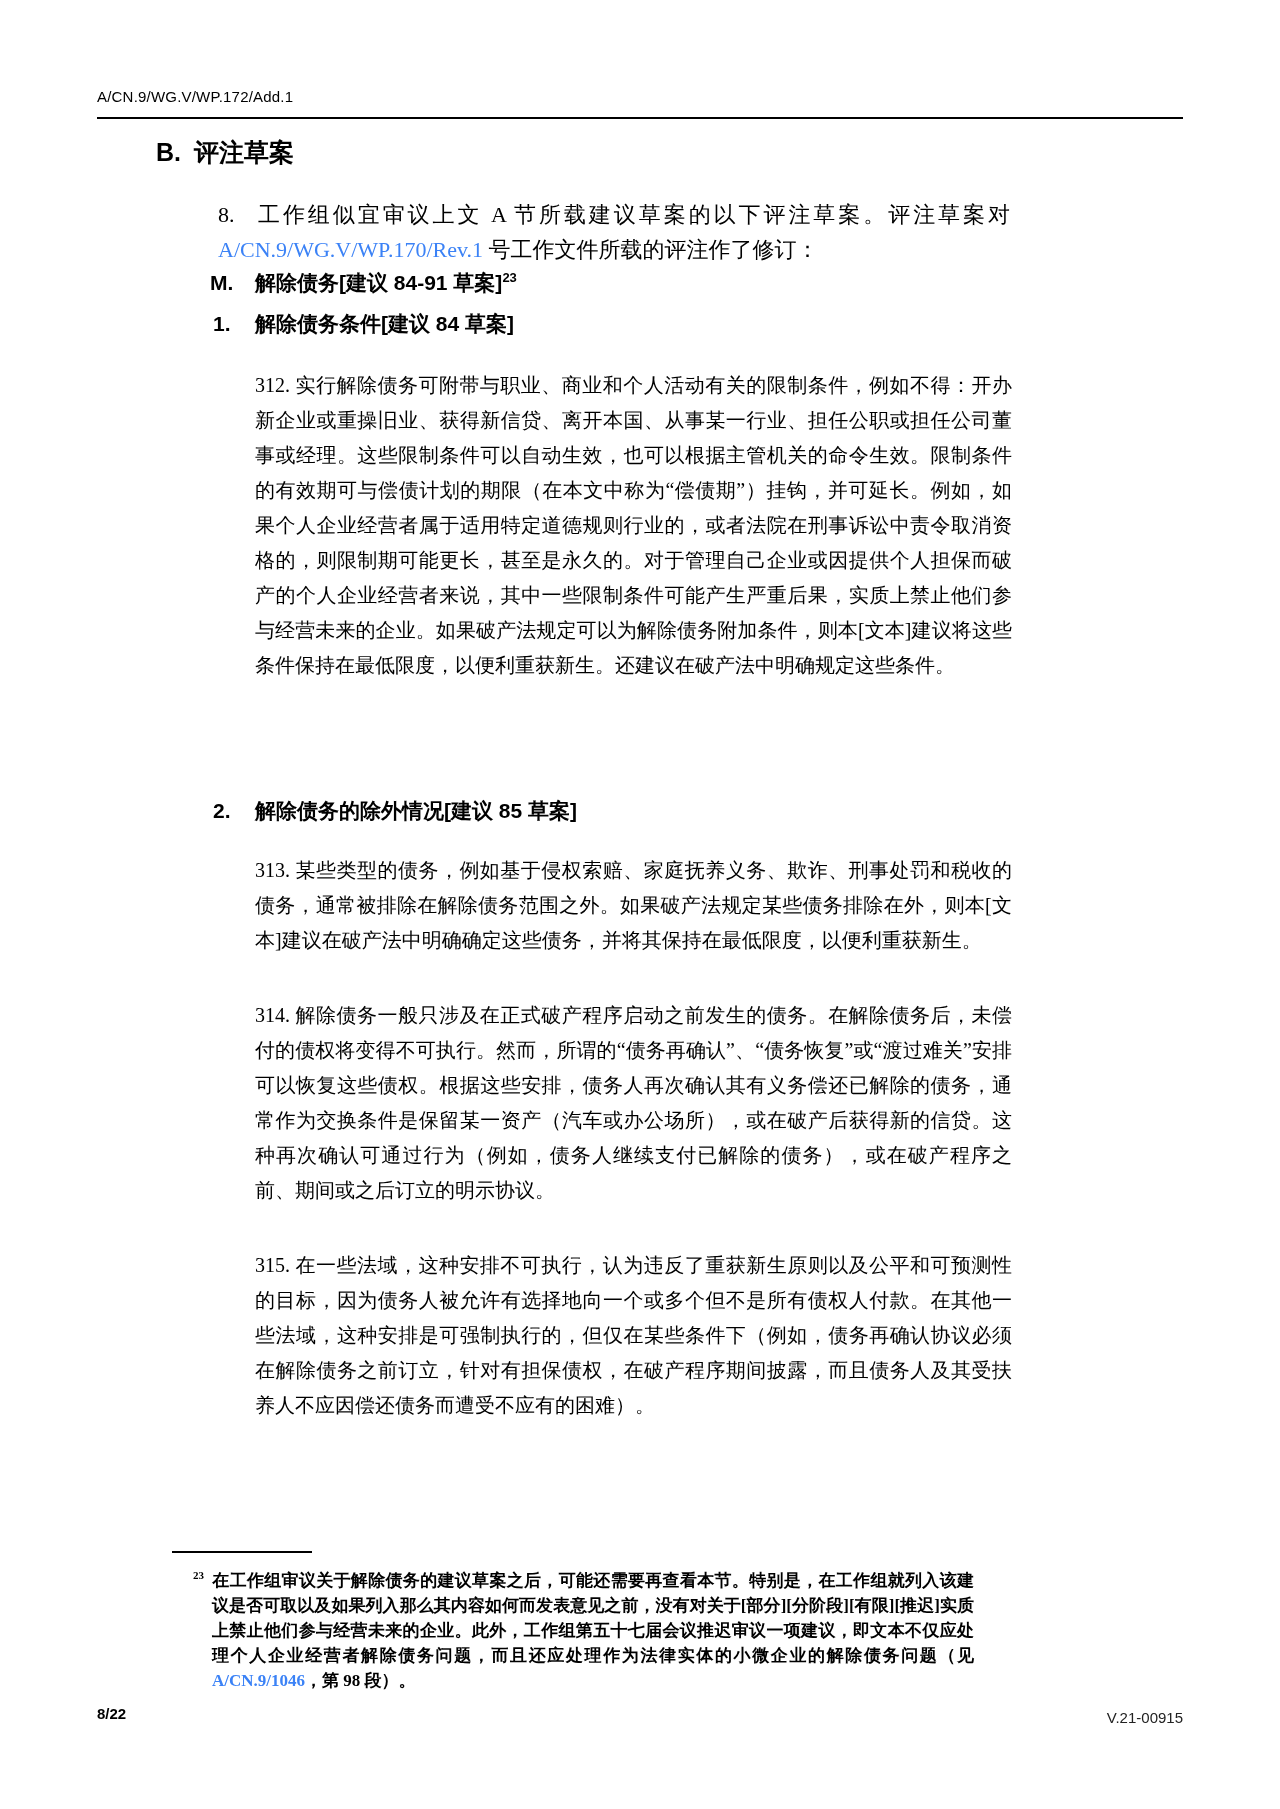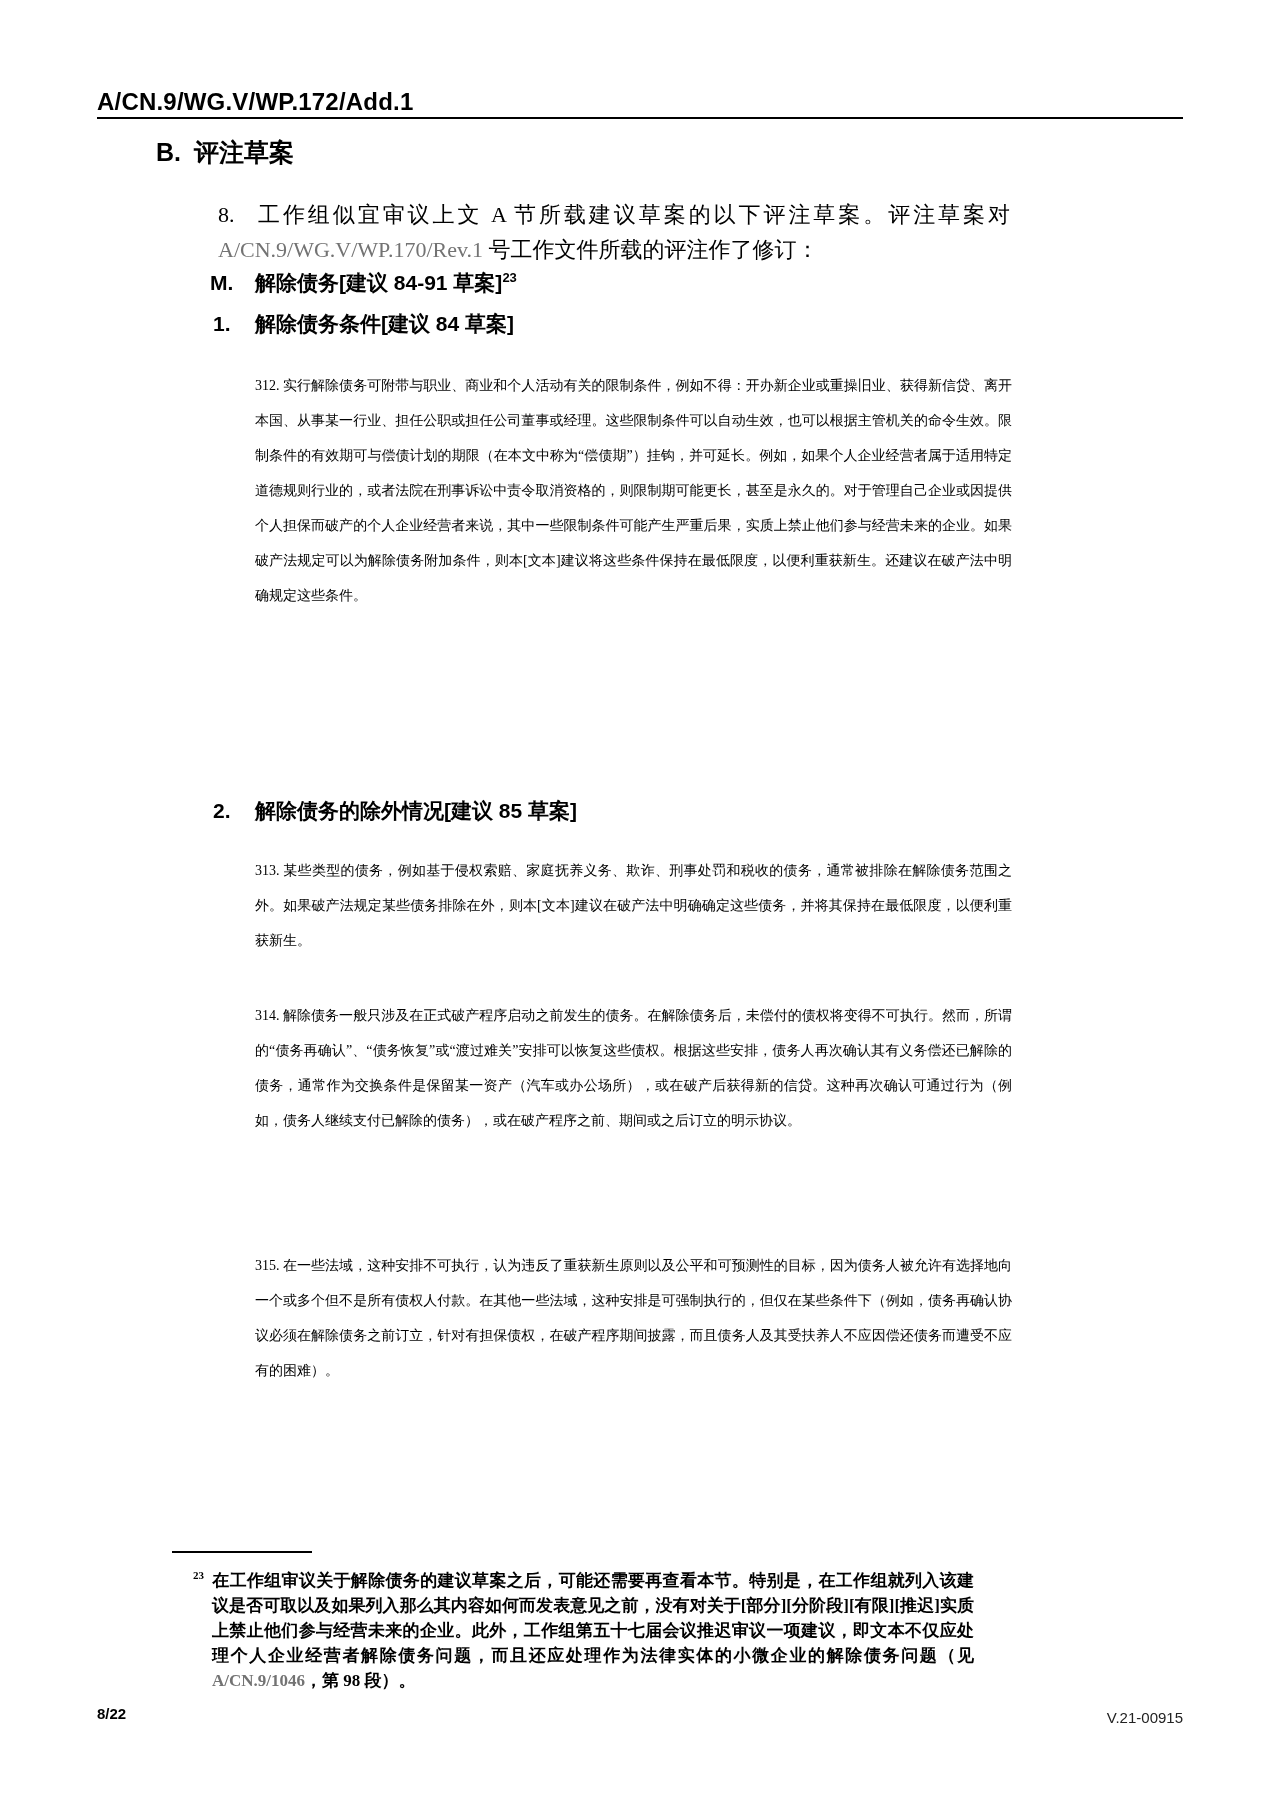--- a/index.html
+++ b/index.html
@@ -8,35 +8,35 @@
     width: 1280px;
     height: 1809px;
     background: #ffffff;
     color: #000000;
     font-family: "Liberation Serif", serif;
     overflow: hidden;
   }
   .doc-symbol {
     position: absolute; left: 97px; top: 88px;
     font-family: "Liberation Sans", sans-serif;
-    font-weight: bold; font-size: 24px; letter-spacing: 0.2px;
+    font-weight: normal; font-size: 15px; letter-spacing: 0.2px;
   }
   .header-rule {
     position: absolute; left: 97px; top: 117px;
     width: 1086px; height: 2px; background: #000000;
   }
   .sec-b {
     position: absolute; left: 156px; top: 136px;
     font-family: "Liberation Sans", sans-serif;
     font-weight: bold; font-size: 25px;
   }
   .sec-b .num { display: inline-block; width: 38px; }
   .para-block {
     position: absolute; left: 255px; width: 757px;
-    font-size: 14px; line-height: 35px;
+    font-size: 20px; line-height: 35px;
     text-align: justify; text-justify: inter-ideograph;
   }
   .para8 {
     position: absolute; left: 218px; top: 197px; width: 792px;
     font-size: 22px; line-height: 35px;
     text-align: justify; text-justify: inter-ideograph;
   }
   .para8 .num { display: inline-block; width: 37px; }
   .heading {
     position: absolute;
@@ -48,21 +48,21 @@
   .h-m .num { width: 45px; }
   .h-1 { left: 213px; top: 310px; }
   .h-1 .num { width: 42px; }
   .h-2 { left: 213px; top: 797px; }
   .h-2 .num { width: 42px; }
   .h-m sup { font-size: 13px; font-weight: bold; vertical-align: super; line-height: 0; }
   .p312 { top: 368px; }
   .p313 { top: 853px; }
   .p314 { top: 998px; }
   .p315 { top: 1248px; }
-  .doc-link { color: #737373; text-decoration: none; cursor: pointer; }
+  .doc-link { color: #3b82f6; text-decoration: none; cursor: pointer; }
   .fn-sep {
     position: absolute; left: 172px; top: 1551px;
     width: 140px; height: 2px; background: #000000;
   }
   .footnote {
     position: absolute; left: 193px; top: 1568px;
     width: 762px; padding-left: 19px; box-sizing: content-box;
     text-indent: -19px;
     font-size: 17px; line-height: 25px; font-weight: bold;
     text-align: justify; text-justify: inter-ideograph;

